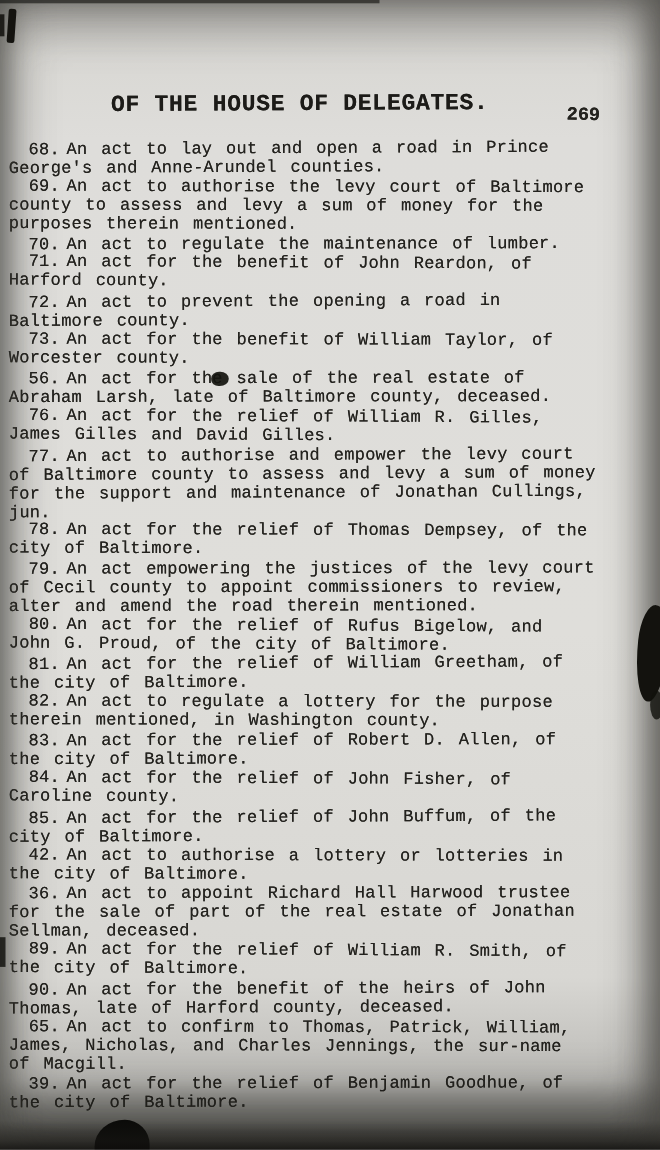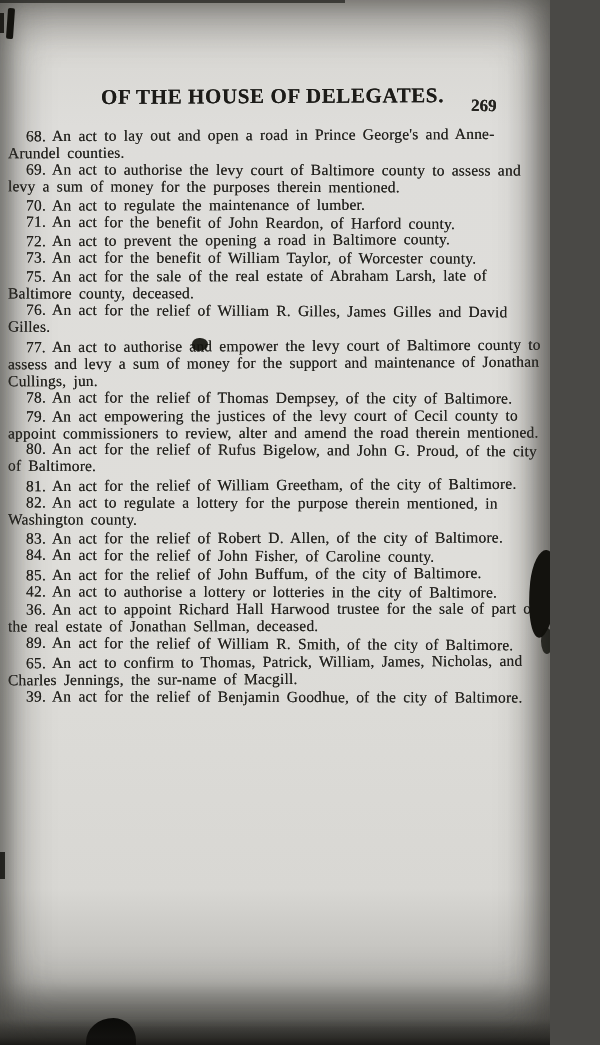--- a/index.html
+++ b/index.html
@@ -2,25 +2,25 @@
 <html><head>
 <meta charset="utf-8">
 <style>
   html, body {
     margin: 0;
     padding: 0;
     background: #4a4946;
   }
   .page {
     position: relative;
-    width: 550px;
+    width: 600px;
     height: 1045px;
     overflow: hidden;
     background: linear-gradient(180deg, #c6c5c1 0%, #d9d8d4 5%, #deddda 12%, #dfdeda 55%, #d8d7d3 85%, #bcbbb7 94%, #8e8d89 98%, #6f6e6a 100%);
-    font-family: Liberation Serif, serif;
+    font-family: Liberation Mono, monospace;
     color: #23221f;
   }
 
   
   .header {
     position: absolute;
     left: 0;
     top: 84px;
     width: 545px;
     text-align: center;
@@ -160,34 +160,35 @@
 
   <div class="page-number">269</div>
 
   <div class="entries">
       <p class="entry"><span class="num">68.</span><span class="txt">An act to lay out and open a road in Prince George's and Anne-Arundel counties.</span></p>
       <p class="entry"><span class="num">69.</span><span class="txt">An act to authorise the levy court of Baltimore county to assess and levy a sum of money for the purposes therein mentioned.</span></p>
       <p class="entry"><span class="num">70.</span><span class="txt">An act to regulate the maintenance of lumber.</span></p>
       <p class="entry"><span class="num">71.</span><span class="txt">An act for the benefit of John Reardon, of Harford county.</span></p>
       <p class="entry"><span class="num">72.</span><span class="txt">An act to prevent the opening a road in Baltimore county.</span></p>
       <p class="entry"><span class="num">73.</span><span class="txt">An act for the benefit of William Taylor, of Worcester county.</span></p>
-      <p class="entry"><span class="num">75.</span><span class="txt">An act for the sale of the real estate of Abraham Larsh, late of Baltimore county, deceased.</span></p>
+      <p class="entry"><span class="num">56.</span><span class="txt">An act for the sale of the real estate of Abraham Larsh, late of Baltimore county, deceased.</span></p>
       <p class="entry"><span class="num">76.</span><span class="txt">An act for the relief of William R. Gilles, James Gilles and David Gilles.</span></p>
       <p class="entry"><span class="num">77.</span><span class="txt">An act to authorise and empower the levy court of Baltimore county to assess and levy a sum of money for the support and maintenance of Jonathan Cullings, jun.</span></p>
       <p class="entry"><span class="num">78.</span><span class="txt">An act for the relief of Thomas Dempsey, of the city of Baltimore.</span></p>
       <p class="entry"><span class="num">79.</span><span class="txt">An act empowering the justices of the levy court of Cecil county to appoint commissioners to review, alter and amend the road therein mentioned.</span></p>
       <p class="entry"><span class="num">80.</span><span class="txt">An act for the relief of Rufus Bigelow, and John G. Proud, of the city of Baltimore.</span></p>
       <p class="entry"><span class="num">81.</span><span class="txt">An act for the relief of William Greetham, of the city of Baltimore.</span></p>
       <p class="entry"><span class="num">82.</span><span class="txt">An act to regulate a lottery for the purpose therein mentioned, in Washington county.</span></p>
       <p class="entry"><span class="num">83.</span><span class="txt">An act for the relief of Robert D. Allen, of the city of Baltimore.</span></p>
       <p class="entry"><span class="num">84.</span><span class="txt">An act for the relief of John Fisher, of Caroline county.</span></p>
       <p class="entry"><span class="num">85.</span><span class="txt">An act for the relief of John Buffum, of the city of Baltimore.</span></p>
       <p class="entry"><span class="num">42.</span><span class="txt">An act to authorise a lottery or lotteries in the city of Baltimore.</span></p>
       <p class="entry"><span class="num">36.</span><span class="txt">An act to appoint Richard Hall Harwood trustee for the sale of part of the real estate of Jonathan Sellman, deceased.</span></p>
       <p class="entry"><span class="num">89.</span><span class="txt">An act for the relief of William R. Smith, of the city of Baltimore.</span></p>
+      <p class="entry"><span class="num">90.</span><span class="txt">An act for the benefit of the heirs of John Thomas, late of Harford county, deceased.</span></p>
       <p class="entry"><span class="num">65.</span><span class="txt">An act to confirm to Thomas, Patrick, William, James, Nicholas, and Charles Jennings, the sur-name of Macgill.</span></p>
       <p class="entry"><span class="num">39.</span><span class="txt">An act for the relief of Benjamin Goodhue, of the city of Baltimore.</span></p>
     </div>
 
   <div class="top-edge-line"></div>
   <div class="ink-bar-topleft"></div>
   <div class="ink-bar-topleft2"></div>
   <div class="ink-blot-right"></div>
   <div class="ink-blot-right2"></div>
   <div class="ink-blot-sale"></div>

